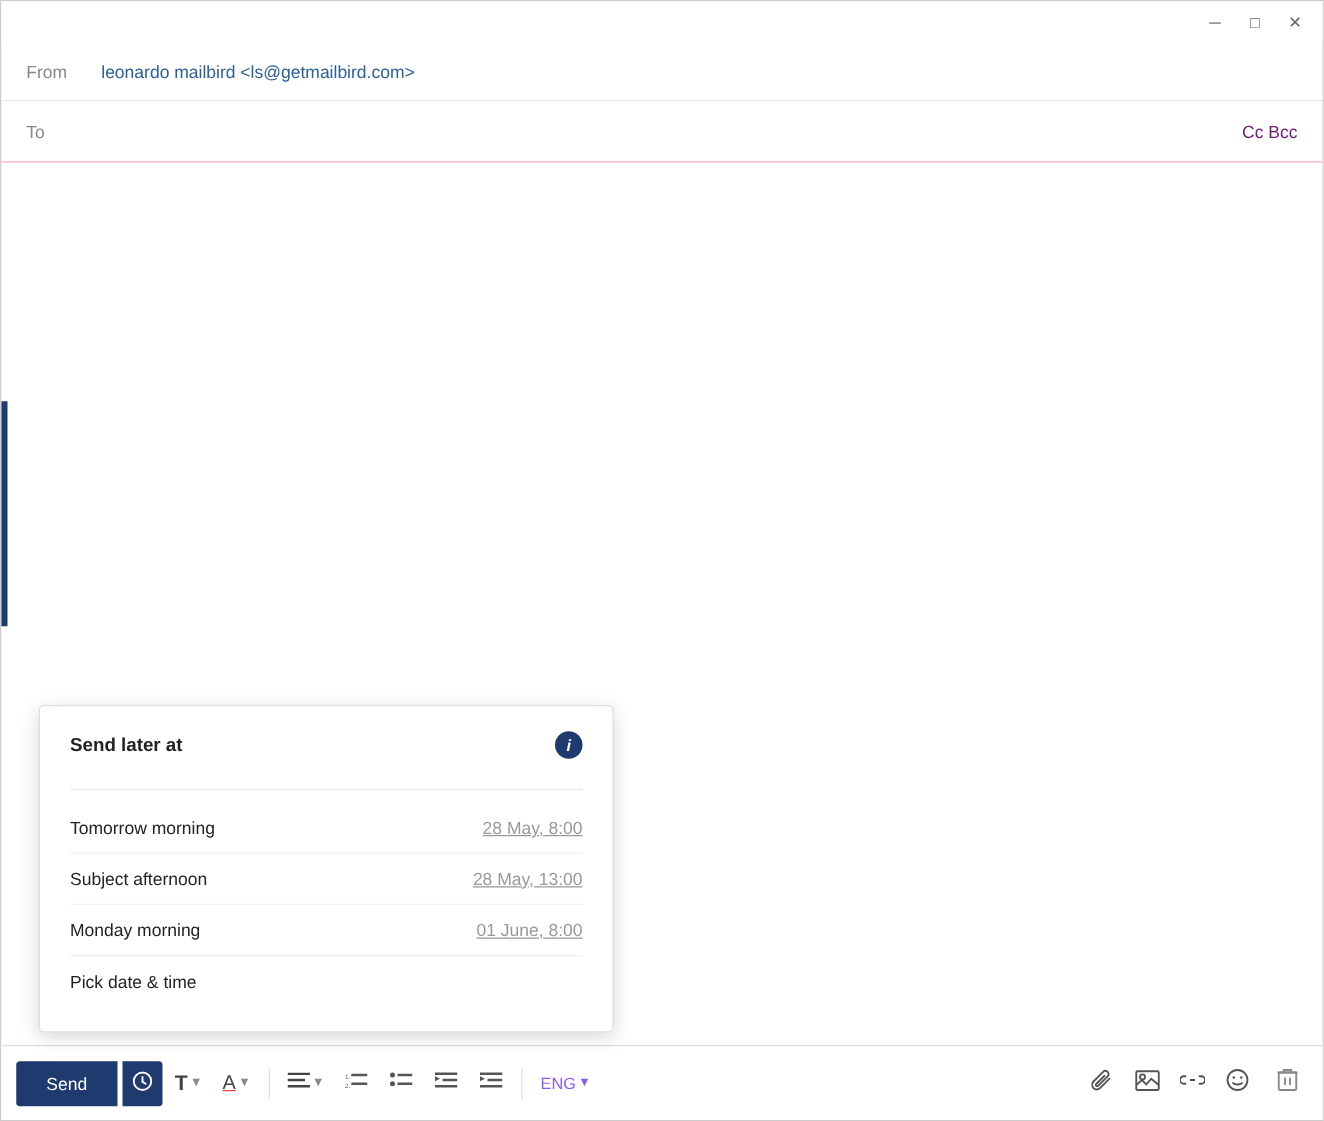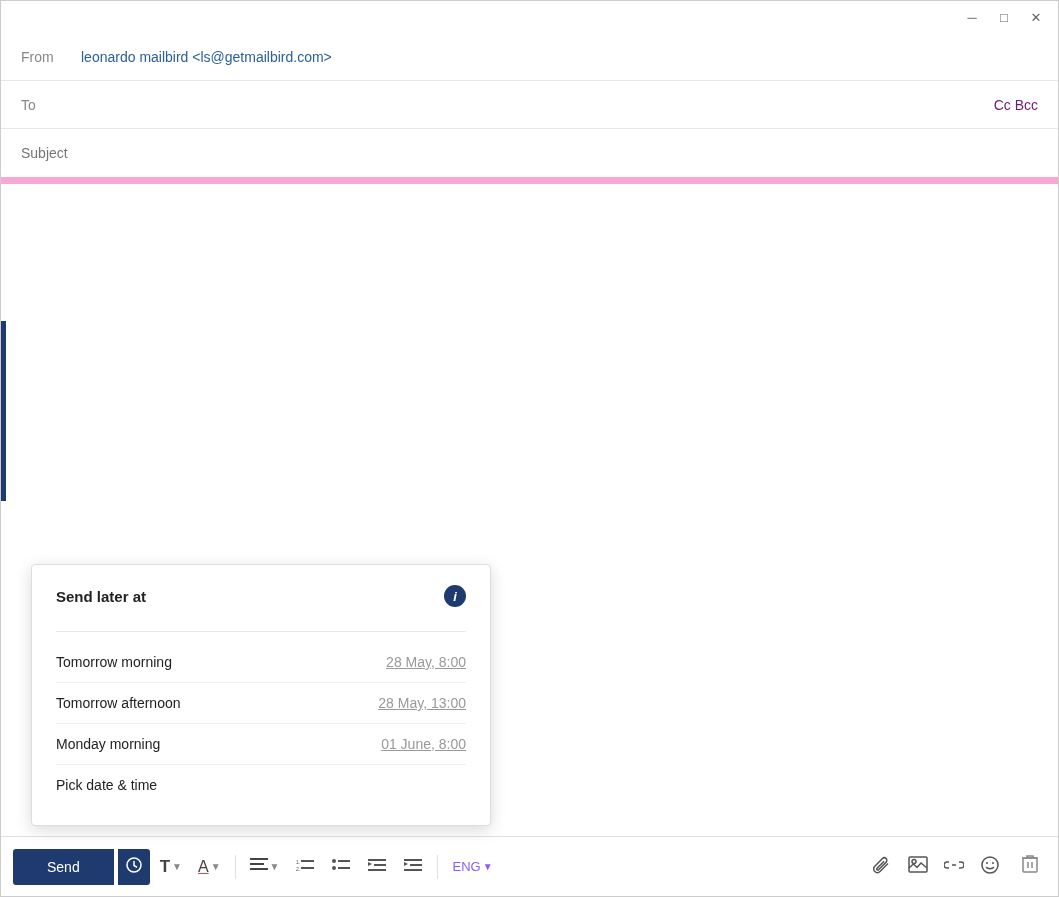--- a/index.html
+++ b/index.html
@@ -31,21 +31,21 @@
       justify-content: center;
       font-size: 13px;
       color: #666;
       cursor: pointer;
       border: none;
       background: transparent;
     }
 
     
     .header-area {
-      border-bottom: 7px solid #f9a8d4;
+      border-bottom: 1px solid #f9a8d4;
     }
     .field-row {
       display: flex;
       align-items: center;
       padding: 0 20px;
       min-height: 48px;
       border-bottom: 1px solid #e8e8e8;
     }
     .field-row:last-child {
       border-bottom: none;
@@ -98,21 +98,21 @@
       padding: 0 12px;
       border-top: 1px solid #e0e0e0;
       gap: 4px;
       background: #fff;
     }
     .send-btn {
       background: #1e3a6e;
       color: #fff;
       border: none;
       border-radius: 3px 0 0 3px;
-      padding: 8px 34px;
+      padding: 8px 24px;
       font-size: 14px;
       cursor: pointer;
       height: 36px;
     }
     .send-later-btn {
       background: #1e3a6e;
       color: #fff;
       border: none;
       border-radius: 0 3px 3px 0;
       padding: 8px 8px;
@@ -279,42 +279,39 @@
       <a>leonardo mailbird &lt;ls@getmailbird.com&gt;</a>
     </div>
   </div>
 
   <div class="field-row">
     <span class="field-label">To</span>
     <input class="field-input" type="text" placeholder="" style="">
     <span class="field-actions">Cc Bcc</span>
   </div>
 
-  <div class="field-row">
-    <input class="field-input" style="width: 100%;" type="text" placeholder="Subject">
-  </div>
 </div>
 
 <div class="blue-sidebar"></div>
 
 <div class="body-area">
 </div>
 
 <div class="send-later-popup">
   <div class="popup-header">
     <span class="popup-title">Send later at</span>
     <div class="popup-info-icon">i</div>
   </div>
 
   <div class="popup-option">
     <span class="option-label">Tomorrow morning</span>
     <span class="option-date">28 May, 8:00</span>
   </div>
   <div class="popup-option">
-    <span class="option-label">Tomorrow afternoon</span>
+    <span class="option-label">Subject afternoon</span>
     <span class="option-date">28 May, 13:00</span>
   </div>
   <div class="popup-option">
     <span class="option-label">Monday morning</span>
     <span class="option-date">01 June, 8:00</span>
   </div>
   <div class="popup-option">
     <span class="option-label">Pick date &amp; time</span>
     <span class="option-date"></span>
   </div>

